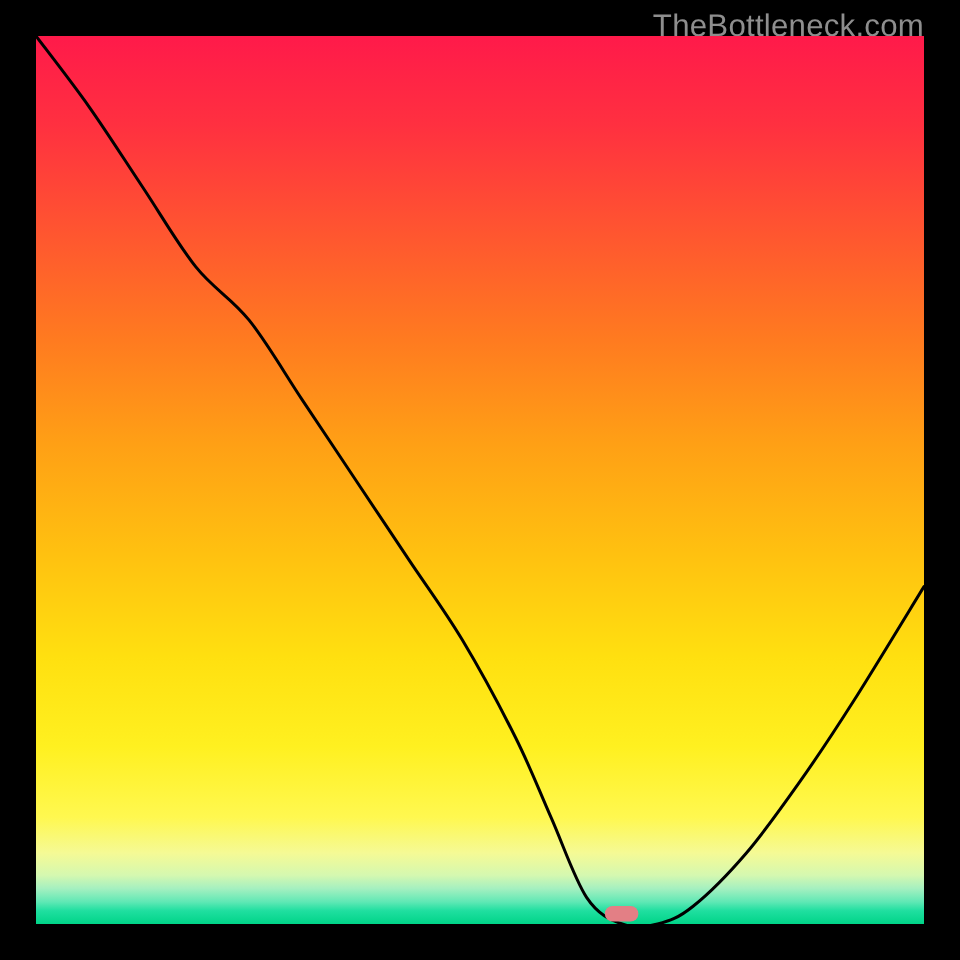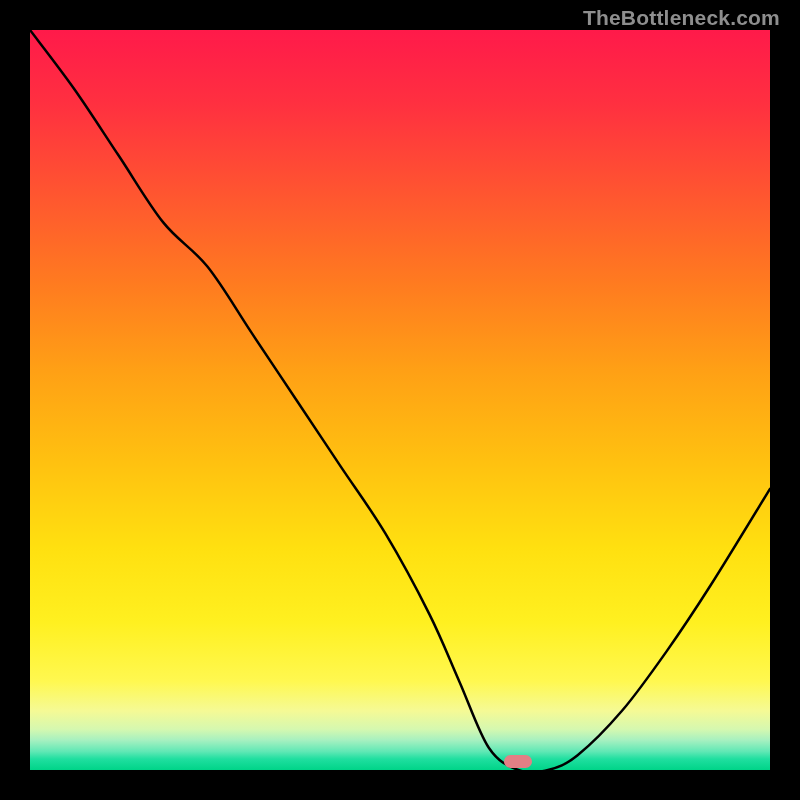--- a/index.html
+++ b/index.html
@@ -16,21 +16,21 @@
   #fff020 80%,
   #fff850 88%,
   #f5fa95 92%,
   #d5f8b0 94.5%,
   #a5f0c0 96%,
   #60e8b5 97.5%,
   #20dfa0 98.5%,
   #00d488 100%);
 }
 .curve { position: absolute; top: 0; left: 0; pointer-events: none; }
-.watermark { position: absolute; top: 6px; right: 20px; color: #8e8e8e; font-size: 21px; font-weight: 700; letter-spacing: 0.2px; }
+.watermark { position: absolute; top: 6px; right: 30px; color: #8e8e8e; font-size: 26px; font-weight: 400; letter-spacing: 0.2px; }
 .marker { position: absolute; width: 28px; height: 13px; background: #e37f85; border-radius: 7px; }
 </style>
 </head>
 <body>
 
 <div class="watermark">TheBottleneck.com</div>
 
 <div class="plot-area">
   <div class="gradient-bg"></div>
   <svg class="curve" width="740" height="740" viewBox="0 0 740 740">

